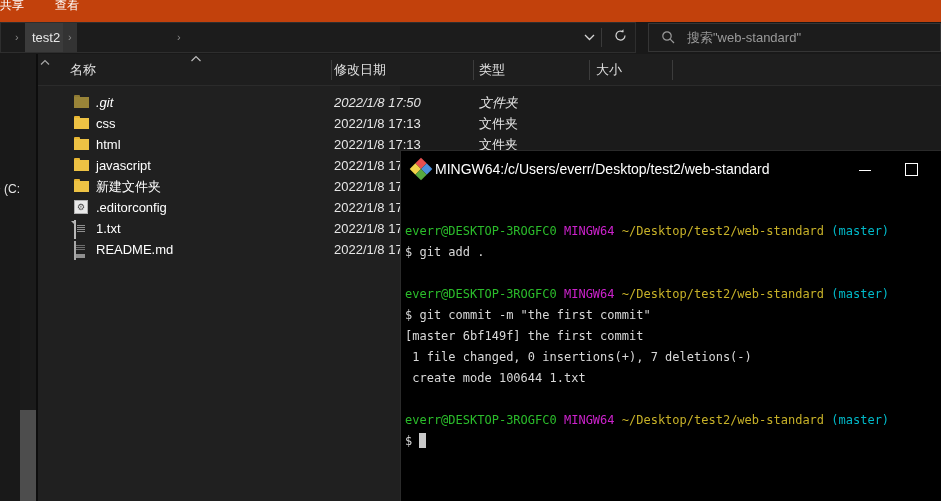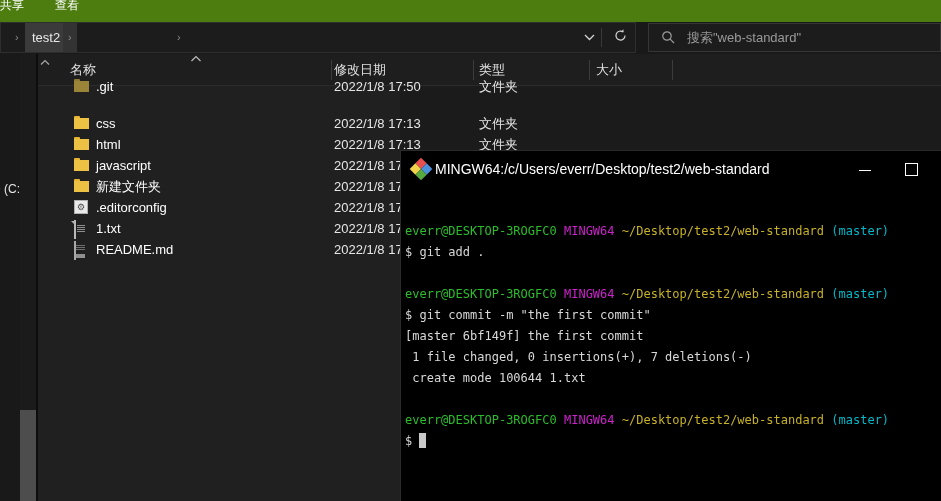--- a/index.html
+++ b/index.html
@@ -25,21 +25,21 @@
   .explorer {
     position: absolute;
     left: 0; top: 0;
     width: 941px; height: 501px;
     background: #1b1b1b;
   }
   .ribbon-tabs {
     position: absolute;
     left: 0; top: 0;
     width: 941px; height: 22px;
-    background: #4d7c0f;
+    background: #c2410c;
     overflow: hidden;
   }
   .ribbon-tab {
     position: absolute;
     top: -6px;
     color: #ffffff;
     font-size: 12px;
     line-height: 22px;
     white-space: nowrap;
   }
@@ -481,21 +481,21 @@
         </svg>
     </div>
     <div class="col-sep" style="left:331px;"></div>
     <div class="col-title" style="left:334px;">修改日期</div>
     <div class="col-sep" style="left:473px;"></div>
     <div class="col-title" style="left:479px;">类型</div>
     <div class="col-sep" style="left:589px;"></div>
     <div class="col-title" style="left:596px;">大小</div>
     <div class="col-sep" style="left:672px;"></div>
 
-    <div class="row" style="top:76px;">
+    <div class="row" style="top:92px;font-style:italic;">
       <span class="row-icon"><span class="ico-folder dim"><span class="tab"></span><span class="body"></span></span></span>
       <span class="row-name">.git</span>
       <span class="row-date">2022/1/8 17:50</span>
       <span class="row-type">文件夹</span>
       <span class="row-size"></span>
     </div>
 
     <div class="row" style="top:113px;">
       <span class="row-icon"><span class="ico-folder"><span class="tab"></span><span class="body"></span></span></span>
       <span class="row-name">css</span>

